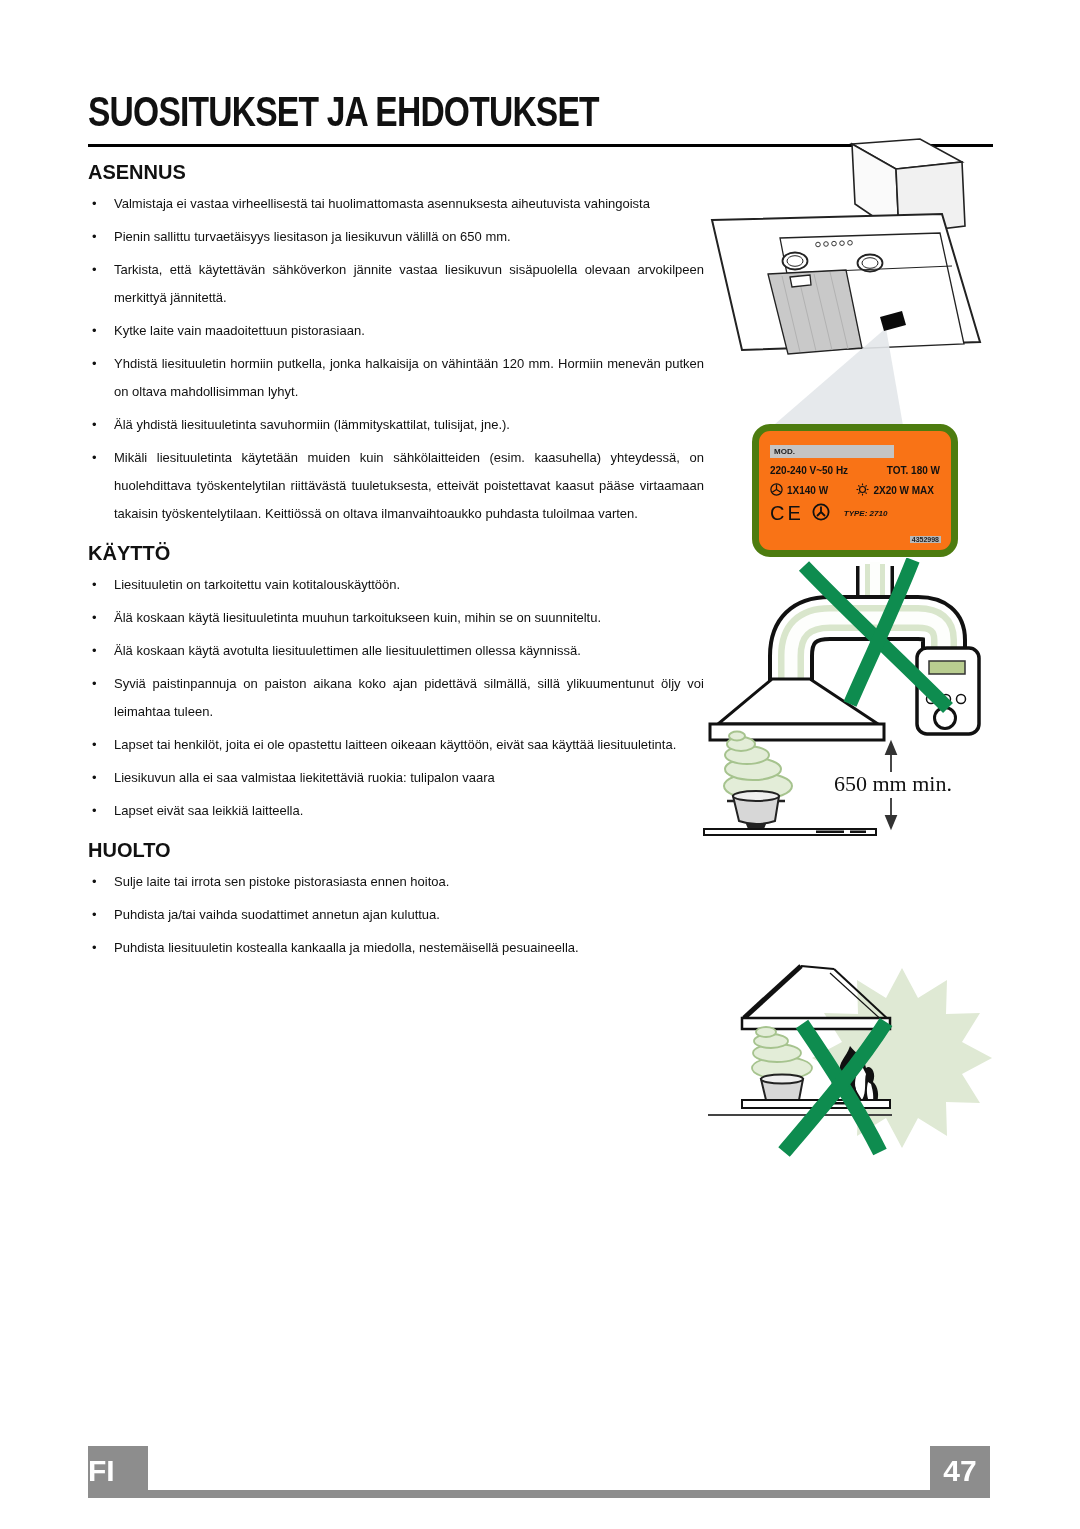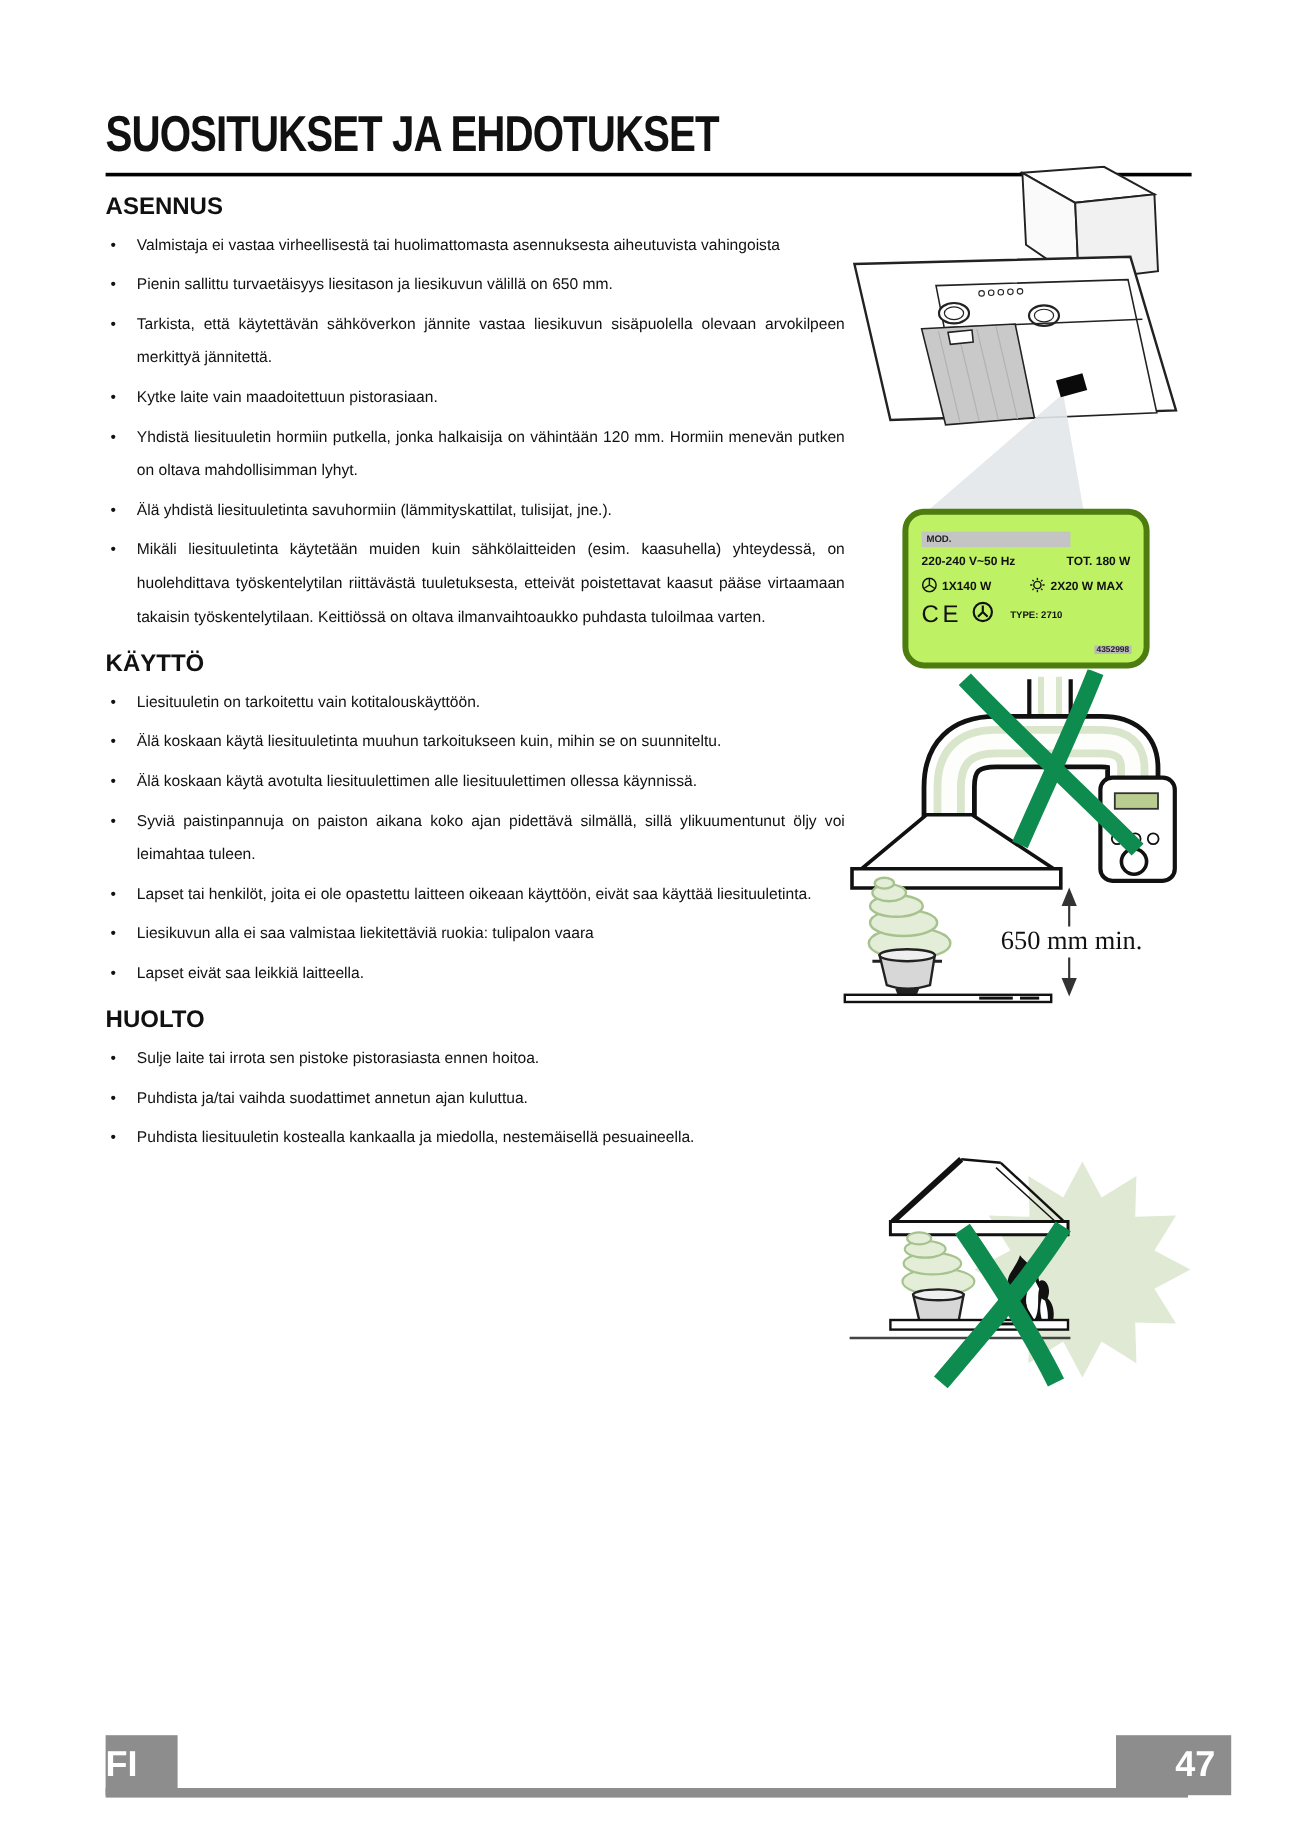--- a/index.html
+++ b/index.html
@@ -23,42 +23,42 @@
     font-size:13px;line-height:28px;text-align:justify;
   }
   ul.bullets li::before{
     content:"\2022";position:absolute;left:4px;top:0;
   }
   
   .fig{position:absolute;}
   
   .rating-label{
     position:absolute;left:752px;top:424px;width:206px;height:133px;
-    background:#bef264;border:5px solid #4d7c0f;border-radius:18px;
+    background:#f97316;border:7px solid #4d7c0f;border-radius:18px;
     box-sizing:border-box;padding:8px 11px 6px 11px;font-weight:bold;
   }
   .rl-modbar{
     width:120px;height:13px;background:#c4c4c4;font-size:8px;
     line-height:13px;padding-left:4px;margin-top:6px;color:#222;
   }
   .rl-row{display:flex;align-items:center;font-size:10px;margin-top:7px;white-space:nowrap;}
   .rl-row .sp{flex:1;}
   .rl-bottom{display:flex;align-items:center;margin-top:4px;}
   .rl-ce{font-size:20px;font-weight:normal;letter-spacing:3px;}
-  .rl-type{font-size:8px;margin-left:10px;}
+  .rl-type{font-size:8px;margin-left:10px;font-style:italic;}
   .rl-code{
     position:absolute;right:10px;bottom:7px;font-size:7px;
     background:#b9b9b9;padding:0 2px;color:#222;
   }
   .rl-icon{margin-right:4px;display:inline-block;}
   
   .footer-bar{position:absolute;left:88px;top:1490px;width:902px;height:8px;background:#8d8d8d;}
   .footer-block{
     position:absolute;top:1446px;width:60px;height:50px;background:#8d8d8d;
-    color:#fff;font-weight:bold;font-size:30px;display:flex;align-items:center;padding-left:36px;
+    color:#fff;font-weight:bold;font-size:30px;display:flex;align-items:center;
   }
   .footer-fi{left:88px;justify-content:flex-start;padding-left:0;box-sizing:border-box;}
   .footer-pg{left:930px;justify-content:center;}
 </style>
 </head>
 <body>
 
 <div class="content">
   <h1 class="doc-title">SUOSITUKSET JA EHDOTUKSET</h1>
   <div class="title-rule"></div>

